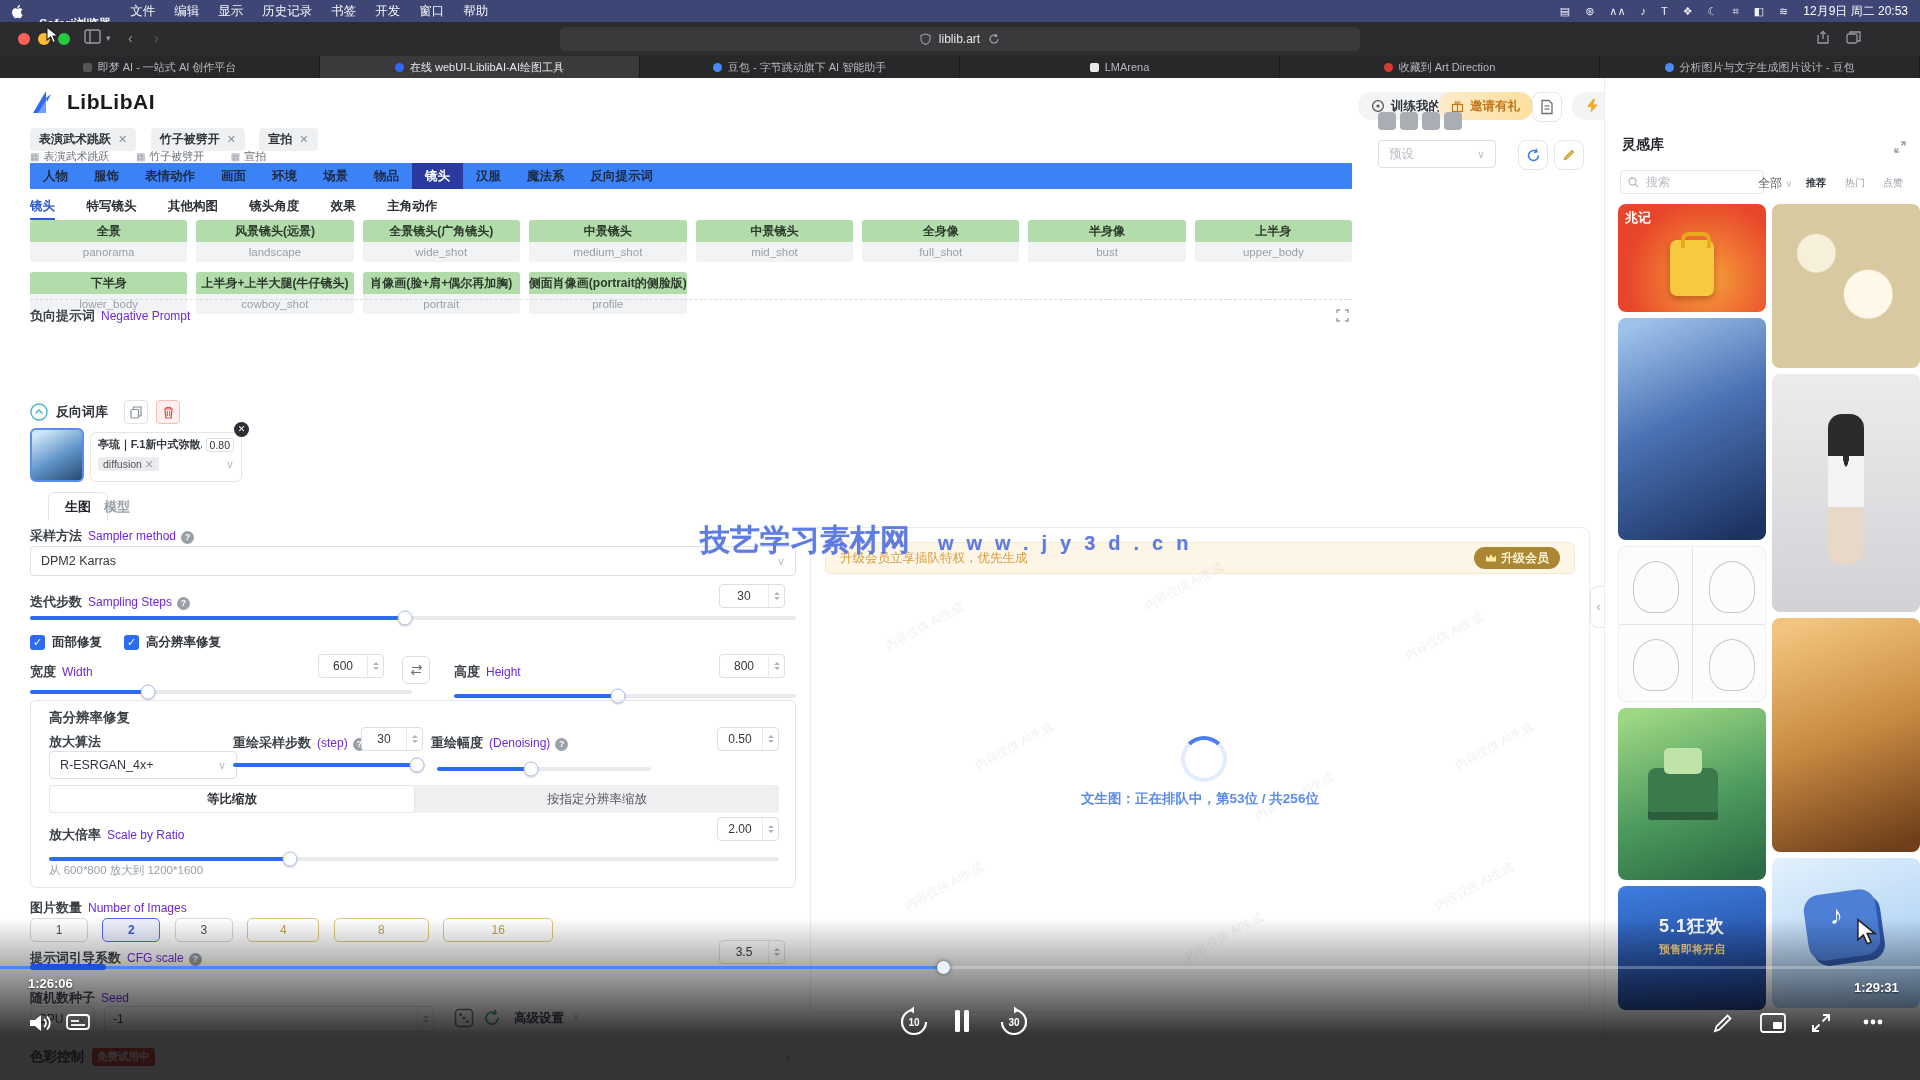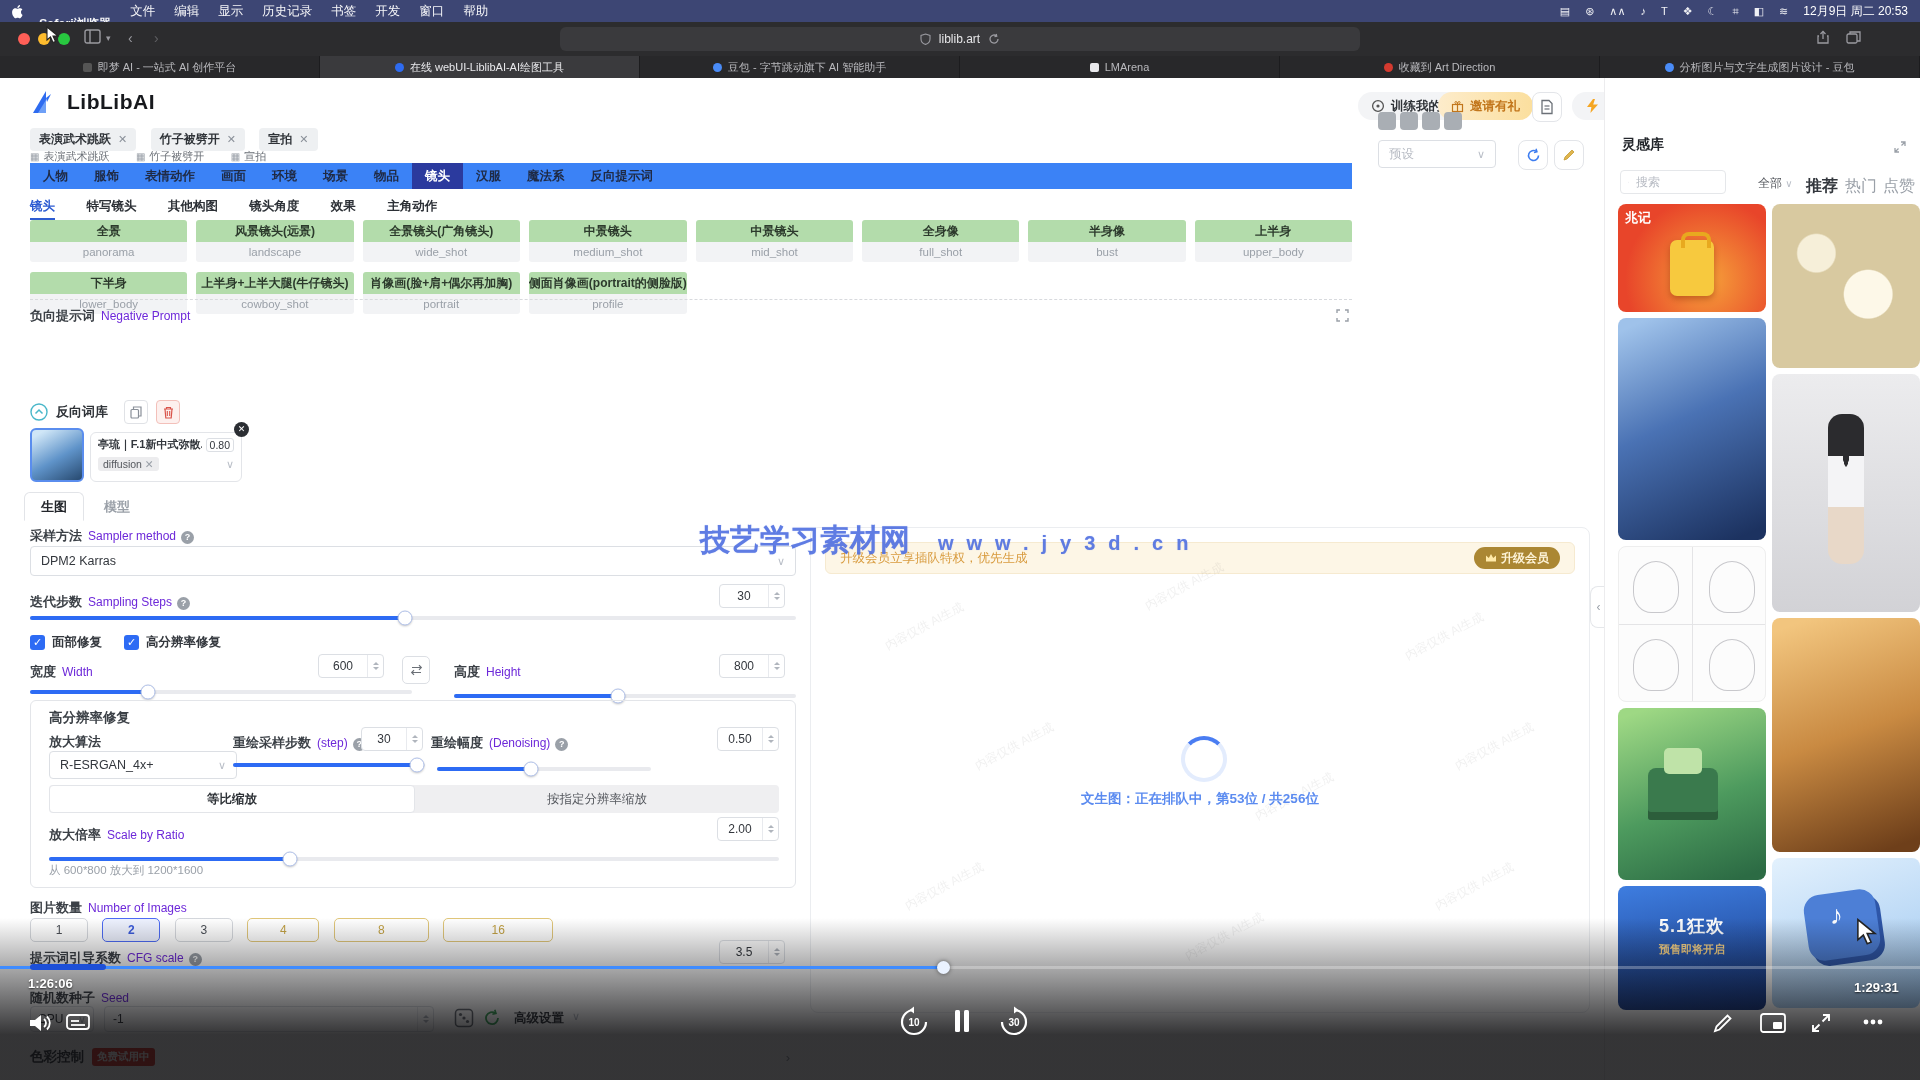--- a/index.html
+++ b/index.html
@@ -77,21 +77,21 @@
   .qstatus{color:#5b8bf0;font-size:13.5px;font-weight:600;text-align:center;}
   .wmt{position:absolute;color:rgba(110,110,110,.10);font-size:12px;transform:rotate(-28deg);white-space:nowrap;}
   .wmmain{color:#4a6be0;font-weight:700;font-size:30px;display:flex;align-items:baseline;gap:28px;opacity:.88;white-space:nowrap;text-shadow:0 0 1px rgba(74,107,224,.45);}
   .wmmain .u{letter-spacing:13px;font-size:20px;}
   
   .side{left:1604px;top:78px;width:316px;height:1002px;background:#fff;border-left:1px solid #ececee;}
   .pic{position:absolute;border-radius:8px;overflow:hidden;}
   .searchbox{border:1px solid #e5e7ea;border-radius:4px;height:24px;display:flex;align-items:center;gap:5px;padding:0 7px;color:#b8bcc4;font-size:12px;background:#fff;box-sizing:border-box;}
   .searchbox input{border:none;outline:none;width:80px;font-size:12px;color:#555;font-family:"Liberation Sans",sans-serif;}
   .searchbox input::placeholder{color:#b8bcc4;}
-  .sort{font-size:16px;color:#9aa0a8;text-align:right;}
+  .sort{font-size:10px;color:#9aa0a8;text-align:right;}
   .sort.on{color:#33373d;font-weight:700;}
   .collapse{left:1590px;top:586px;width:15px;height:40px;background:#fff;border:1px solid #e5e7ea;border-right:none;border-radius:8px 0 0 8px;display:flex;align-items:center;justify-content:center;color:#9aa0a8;font-size:12px;}
   
   .vgrad{left:0;top:918px;width:1920px;height:162px;background:linear-gradient(180deg,rgba(0,0,0,0),rgba(8,8,10,.82) 72%);pointer-events:none;}
   .vtime{color:#fff;font-size:13px;font-weight:700;text-shadow:0 1px 2px rgba(0,0,0,.7);}
   .vic{display:flex;align-items:center;justify-content:center;}
   .gensq{width:18px;height:18px;background:#a9aeb4;border-radius:4px;display:inline-block;margin-right:4px;}
   .gtab{width:58px;height:27px;background:#fff;border:1px solid #e2e4e8;border-bottom-color:#fff;border-radius:6px 6px 0 0;display:flex;align-items:center;justify-content:center;font-weight:700;font-size:13px;color:#23262b;}
 </style>
 </head>
@@ -384,21 +384,21 @@
       <span style="font-size:11px;color:#33373d;font-weight:600;white-space:nowrap;overflow:hidden;max-width:108px;">亭琉｜F.1新中式弥散...</span>
       <span style="border:1px solid #dcdfe4;border-radius:3px;font-size:10.5px;color:#33373d;padding:0 3px;">0.80</span>
     </div>
     <div style="display:flex;align-items:center;margin-top:5px;">
       <span style="background:#ececee;border-radius:3px;font-size:10.5px;color:#55585e;padding:1px 5px;"><span>diffusion</span> <span style="color:#9aa0a8;">✕</span></span>
       <span class="caret" style="margin-left:auto;">∨</span>
     </div>
   </div>
   <span class="abs" style="left:234px;top:422px;width:15px;height:15px;border-radius:50%;background:#2b2e33;color:#fff;font-size:9px;text-align:center;line-height:15px;">✕</span>
 
-  <div class="gtab abs" style="left:24px;top:492px;font-family:Liberation Serif, serif;">
+  <div class="gtab abs" style="left:48px;top:492px;font-family:Liberation Serif, serif;">
       <span>生图</span>
     </div>
   <span class="abs" style="left:104px;top:498px;font-size:13px;color:#9aa0a8;font-weight:600;">模型</span>
 
   <div class="abs" style="left:30px;top:518px;width:766px;height:562px;">
     <div class="abs" style="left:0;top:8px;"><span class="lbl">采样方法</span><span class="en">Sampler method</span><span class="info">?</span></div>
     <div class="select abs" style="left:0;top:28px;width:766px;height:30px;">
         <span>DPM2 Karras</span>
         <span class="caret">∨</span>
       </div>
@@ -609,21 +609,21 @@
 
   <div class="collapse abs">‹</div>
 
   <div class="side abs"></div>
   <span class="abs" style="left:1622px;top:136px;font-size:14px;font-weight:700;color:#23262b;">灵感库</span>
   <span class="abs" style="left:1894px;top:139px;">
     <svg width="12" height="12" viewBox="0 0 12 12">
         <path d="M7 1 H11 V5 M11 1 L7.5 4.5 M5 11 H1 V7 M1 11 L4.5 7.5" fill="none" stroke="#9aa0a8" stroke-width="1.3"></path>
       </svg>
   </span>
-  <div class="searchbox abs" style="left:1620px;top:170px;width:106px;">
+  <div class="searchbox abs" style="left:1620px;top:170px;width:144px;">
     <svg width="11" height="11" viewBox="0 0 11 11">
         <circle cx="4.5" cy="4.5" r="3.5" fill="none" stroke="#b8bcc4" stroke-width="1.3"></circle>
         <line x1="7.2" y1="7.2" x2="10" y2="10" stroke="#b8bcc4" stroke-width="1.3"></line>
       </svg>
     <input placeholder="搜索" style="">
   </div>
   <span class="abs" style="left:1758px;top:175px;font-size:12px;color:#55585e;"><span>全部</span> <span style="color:#b9bec7;font-size:10px;">∨</span></span>
   <span class="sort on abs" style="left:1806px;top:176px;">推荐</span>
   <span class="sort abs" style="left:1845px;top:176px;">热门</span>
   <span class="sort abs" style="left:1883px;top:176px;">点赞</span>

